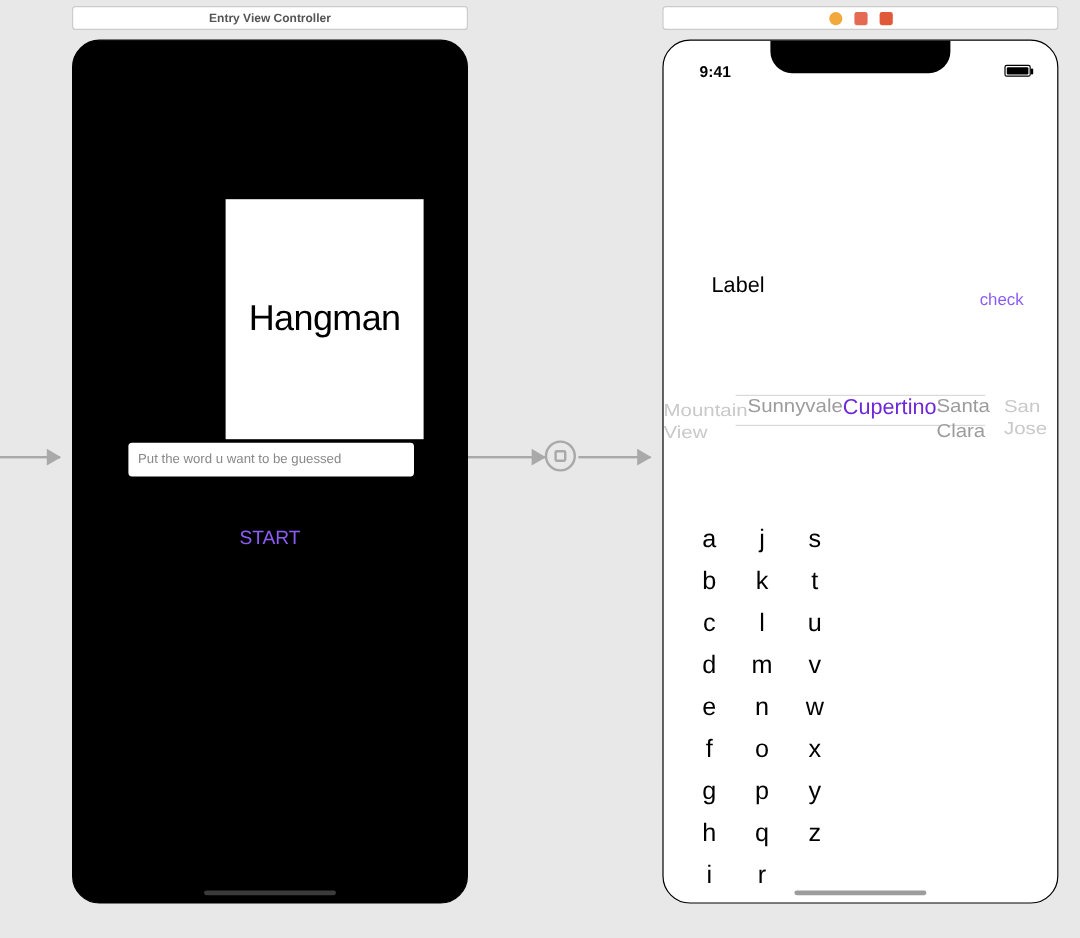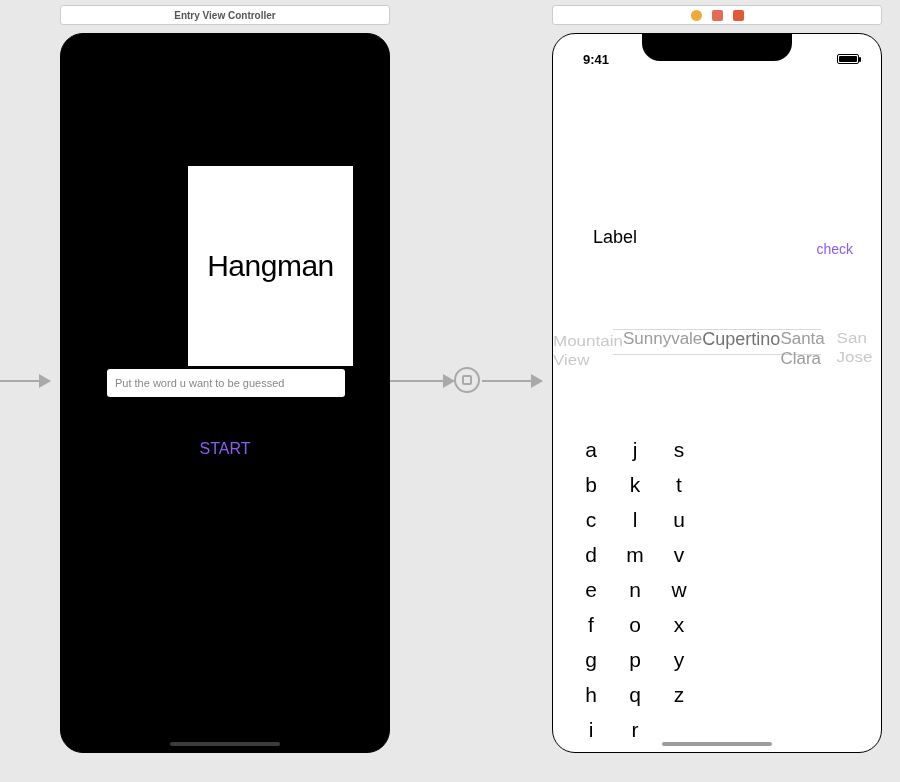--- a/index.html
+++ b/index.html
@@ -113,21 +113,21 @@
   .picker {
     position:absolute; left:0; right:0; top:245px;
     height:120px;
     display:flex; align-items:center;
     font-size:17px;
     overflow:hidden;
   }
   .picker .row { height:22px; line-height:22px; }
   .picker .faint1 { color:#c9c9c9; transform:scaleY(.85);}
   .picker .faint2 { color:#9c9c9c; transform:scaleY(.92);}
-  .picker .sel { color:#737373; font-size:18px;}
+  .picker .sel { color:#6d28d9; font-size:18px;}
   .picker .divider{position:absolute;left:60px;right:60px;height:1px;background:#d9d9d9;}
   .picker .divider.t{top:50px;}
   .picker .divider.b{top:75px;}
 
   .alpha {
     position:absolute; left:28px; top:398px;
     display:flex; gap:24px;
     font-size:21px;
     line-height:35px;
   }

